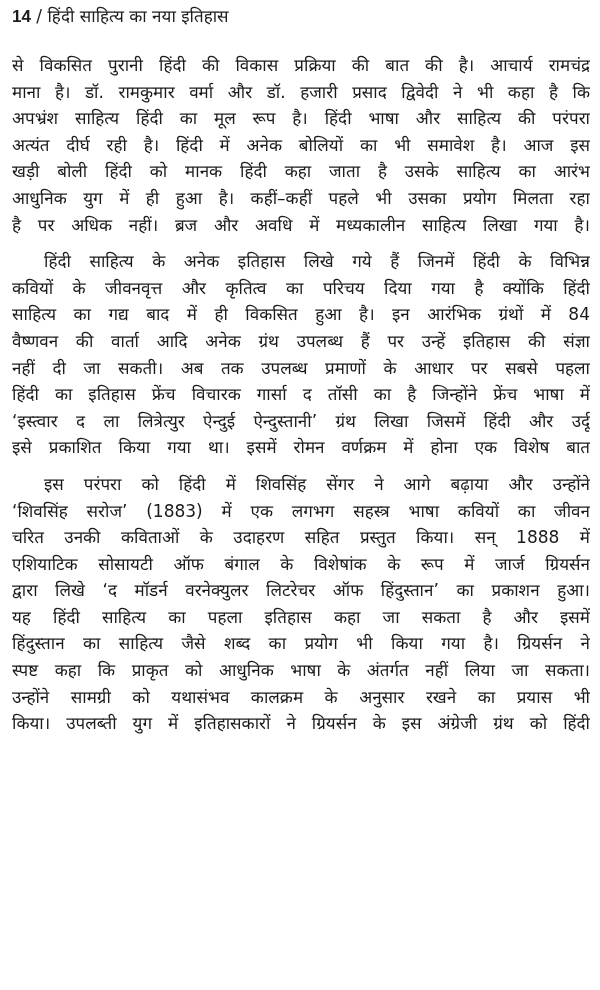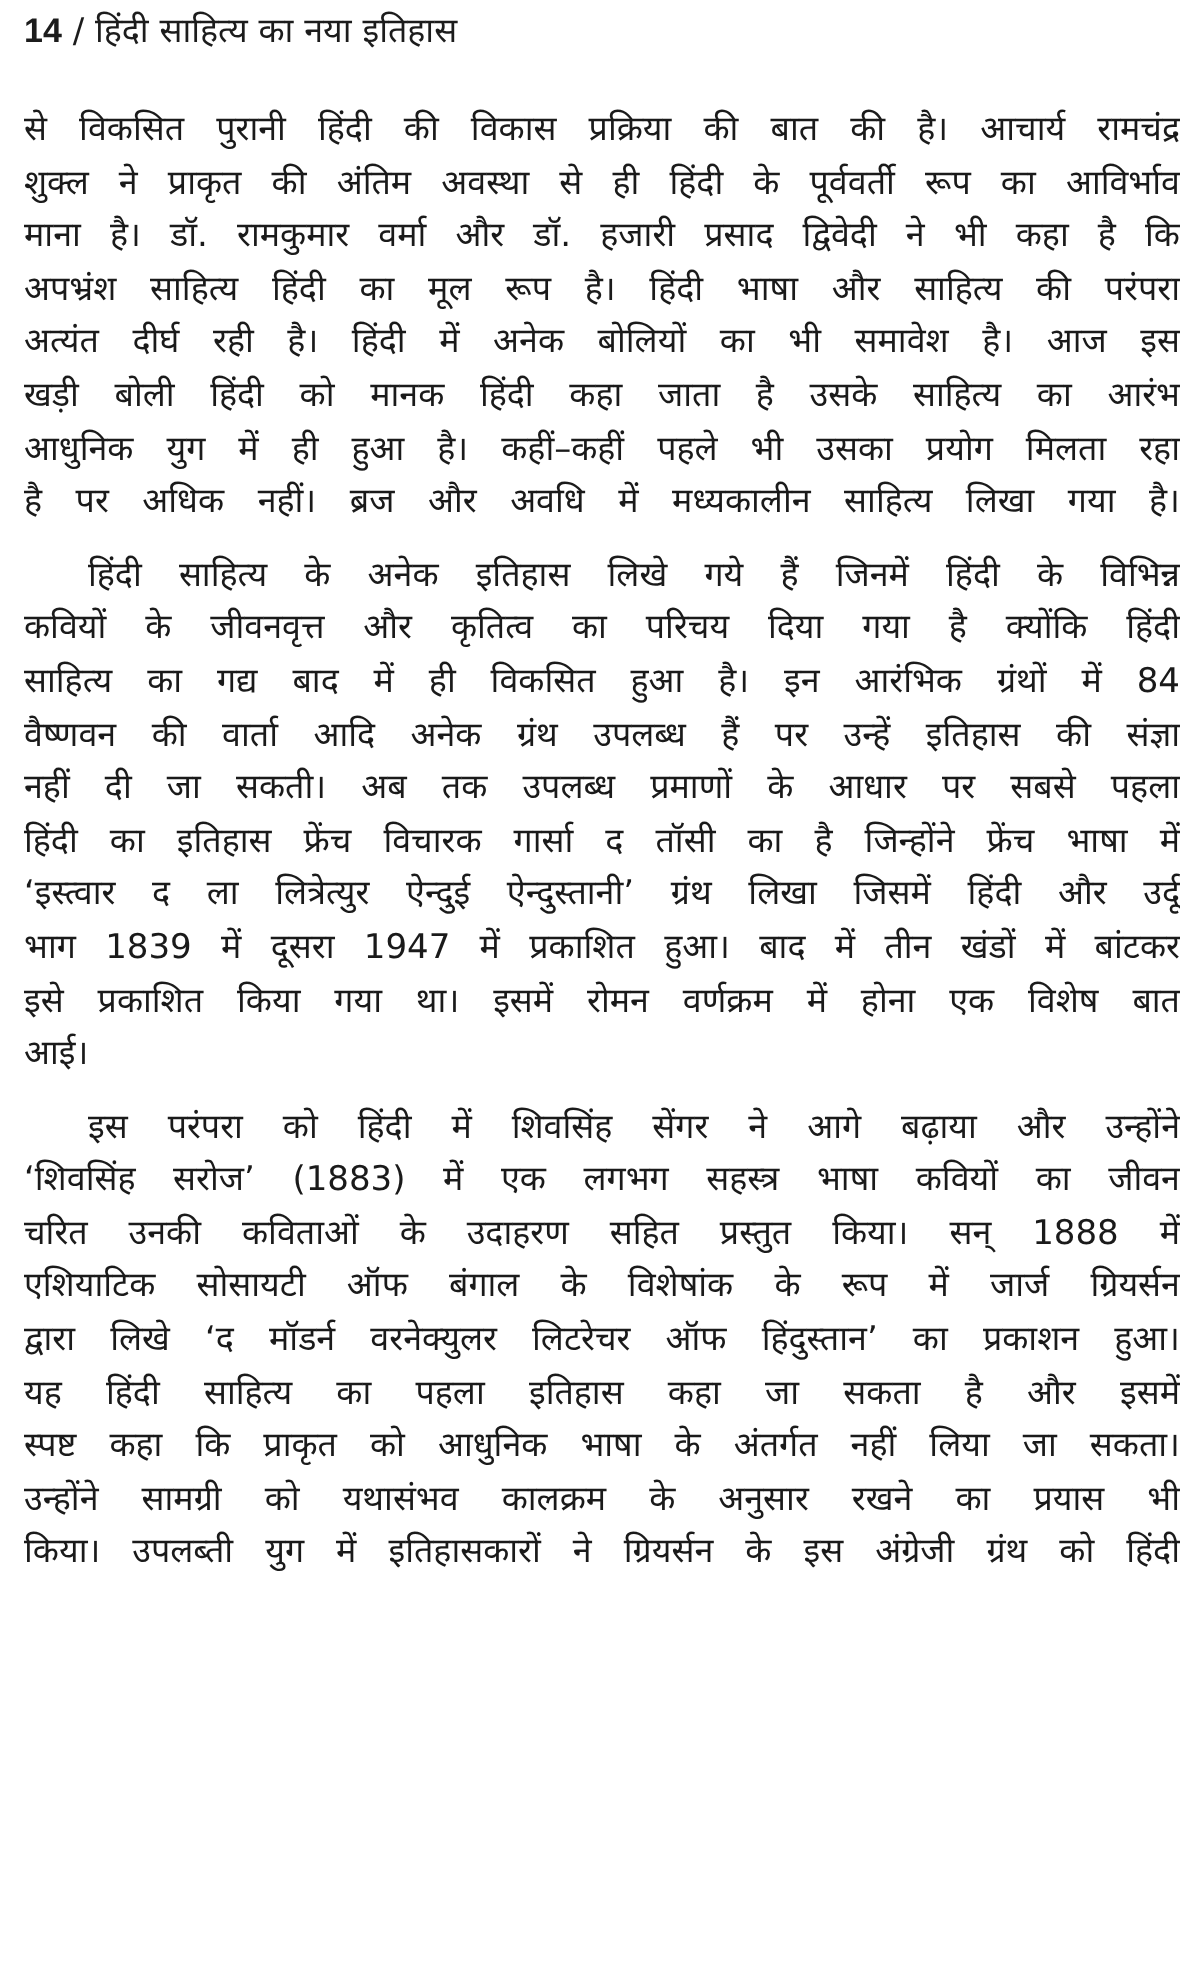--- a/index.html
+++ b/index.html
@@ -29,47 +29,45 @@
 <body>
 
 <div class="page">
   <div class="header">
     <span class="pno">14</span><span> / </span><span>हिंदी साहित्य का नया इतिहास</span>
   </div>
 
   <div class="body-text">
     <div class="para">
       <span class="line">से विकसित पुरानी हिंदी की विकास प्रक्रिया की बात की है। आचार्य रामचंद्र</span>
-      <span class="line">शुक्ल ने प्राकृत की अंतिम अवस्था से ही हिंदी के पूर्ववर्ती रूप का आविर्भाव</span>
       <span class="line">माना है। डॉ. रामकुमार वर्मा और डॉ. हजारी प्रसाद द्विवेदी ने भी कहा है कि</span>
       <span class="line">अपभ्रंश साहित्य हिंदी का मूल रूप है। हिंदी भाषा और साहित्य की परंपरा</span>
       <span class="line">अत्यंत दीर्घ रही है। हिंदी में अनेक बोलियों का भी समावेश है। आज इस</span>
       <span class="line">खड़ी बोली हिंदी को मानक हिंदी कहा जाता है उसके साहित्य का आरंभ</span>
       <span class="line">आधुनिक युग में ही हुआ है। कहीं–कहीं पहले भी उसका प्रयोग मिलता रहा</span>
       <span class="line">है पर अधिक नहीं। ब्रज और अवधि में मध्यकालीन साहित्य लिखा गया है।</span>
     </div>
     <div class="gap"></div>
     <div class="para">
       <span class="line indent">हिंदी साहित्य के अनेक इतिहास लिखे गये हैं जिनमें हिंदी के विभिन्न</span>
       <span class="line">कवियों के जीवनवृत्त और कृतित्व का परिचय दिया गया है क्योंकि हिंदी</span>
       <span class="line">साहित्य का गद्य बाद में ही विकसित हुआ है। इन आरंभिक ग्रंथों में 84</span>
       <span class="line">वैष्णवन की वार्ता आदि अनेक ग्रंथ उपलब्ध हैं पर उन्हें इतिहास की संज्ञा</span>
       <span class="line">नहीं दी जा सकती। अब तक उपलब्ध प्रमाणों के आधार पर सबसे पहला</span>
       <span class="line">हिंदी का इतिहास फ्रेंच विचारक गार्सा द तॉसी का है जिन्होंने फ्रेंच भाषा में</span>
       <span class="line">‘इस्त्वार द ला लित्रेत्युर ऐन्दुई ऐन्दुस्तानी’ ग्रंथ लिखा जिसमें हिंदी और उर्दू</span>
-      <span class="line">भाग 1839 में दूसरा 1947 में प्रकाशित हुआ। बाद में तीन खंडों में बांटकर</span>
       <span class="line">इसे प्रकाशित किया गया था। इसमें रोमन वर्णक्रम में होना एक विशेष बात</span>
-      <span class="line last">आई।</span>
     </div>
     <div class="gap"></div>
     <div class="para">
       <span class="line indent">इस परंपरा को हिंदी में शिवसिंह सेंगर ने आगे बढ़ाया और उन्होंने</span>
       <span class="line">‘शिवसिंह सरोज’ (1883) में एक लगभग सहस्त्र भाषा कवियों का जीवन</span>
       <span class="line">चरित उनकी कविताओं के उदाहरण सहित प्रस्तुत किया। सन् 1888 में</span>
       <span class="line">एशियाटिक सोसायटी ऑफ बंगाल के विशेषांक के रूप में जार्ज ग्रियर्सन</span>
       <span class="line">द्वारा लिखे ‘द मॉडर्न वरनेक्युलर लिटरेचर ऑफ हिंदुस्तान’ का प्रकाशन हुआ।</span>
       <span class="line">यह हिंदी साहित्य का पहला इतिहास कहा जा सकता है और इसमें</span>
+      <span class="line">हिंदुस्तान का साहित्य जैसे शब्द का प्रयोग भी किया गया है। ग्रियर्सन ने</span>
       <span class="line">स्पष्ट कहा कि प्राकृत को आधुनिक भाषा के अंतर्गत नहीं लिया जा सकता।</span>
       <span class="line">उन्होंने सामग्री को यथासंभव कालक्रम के अनुसार रखने का प्रयास भी</span>
       <span class="line">किया। उपलब्ती युग में इतिहासकारों ने ग्रियर्सन के इस अंग्रेजी ग्रंथ को हिंदी</span>
     </div>
   </div>
 </div>
 
 </body></html>

